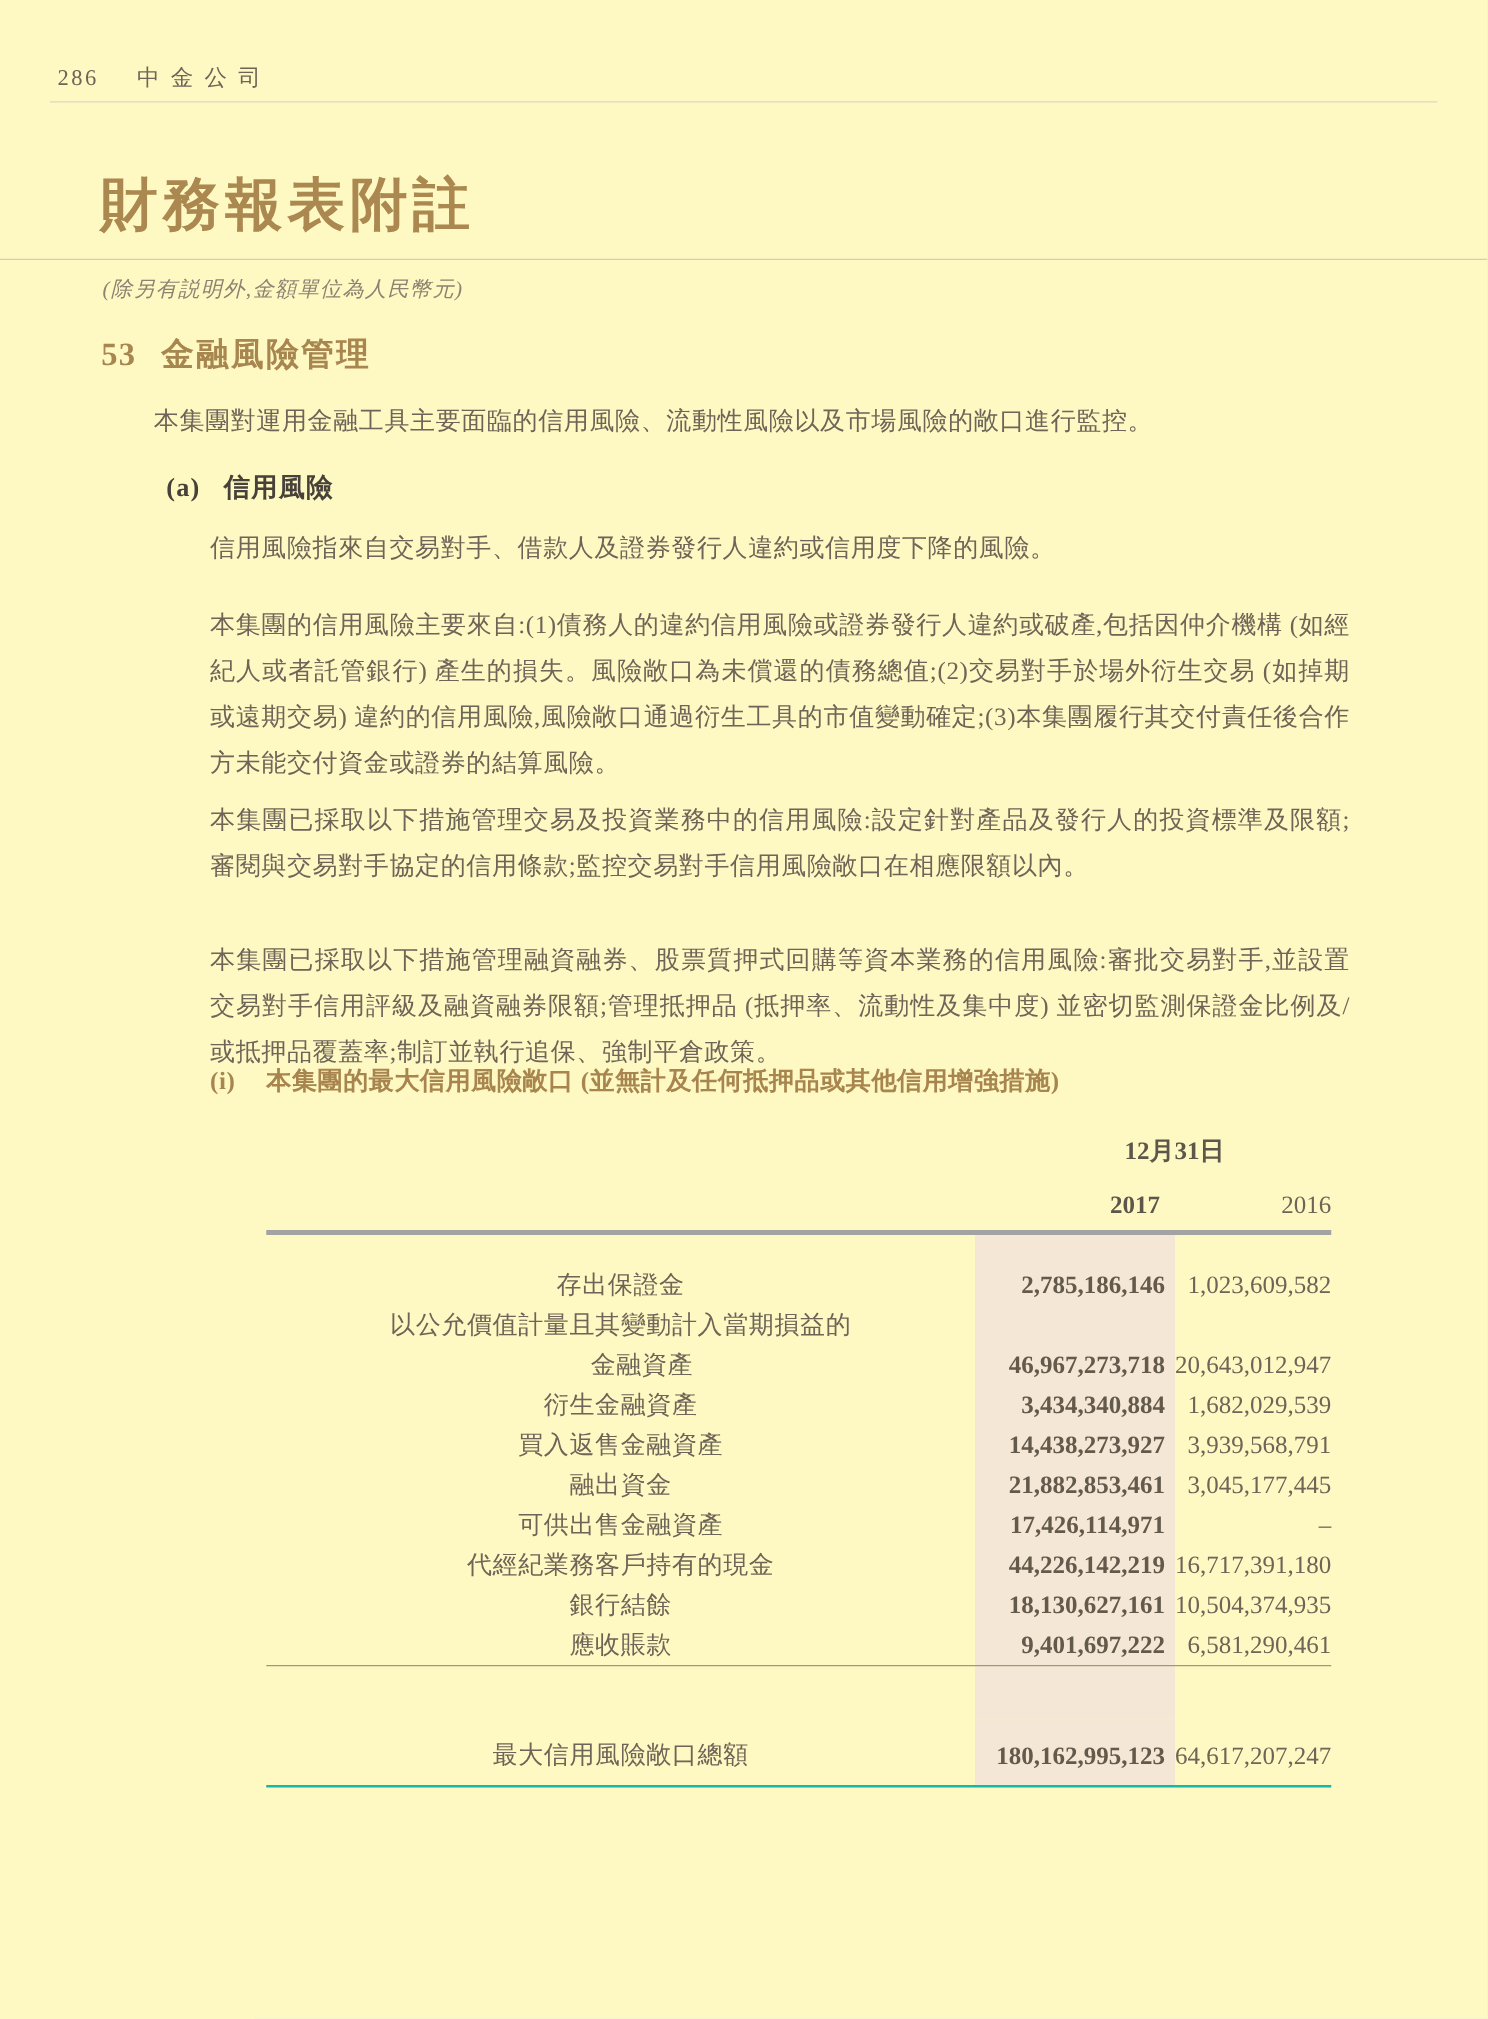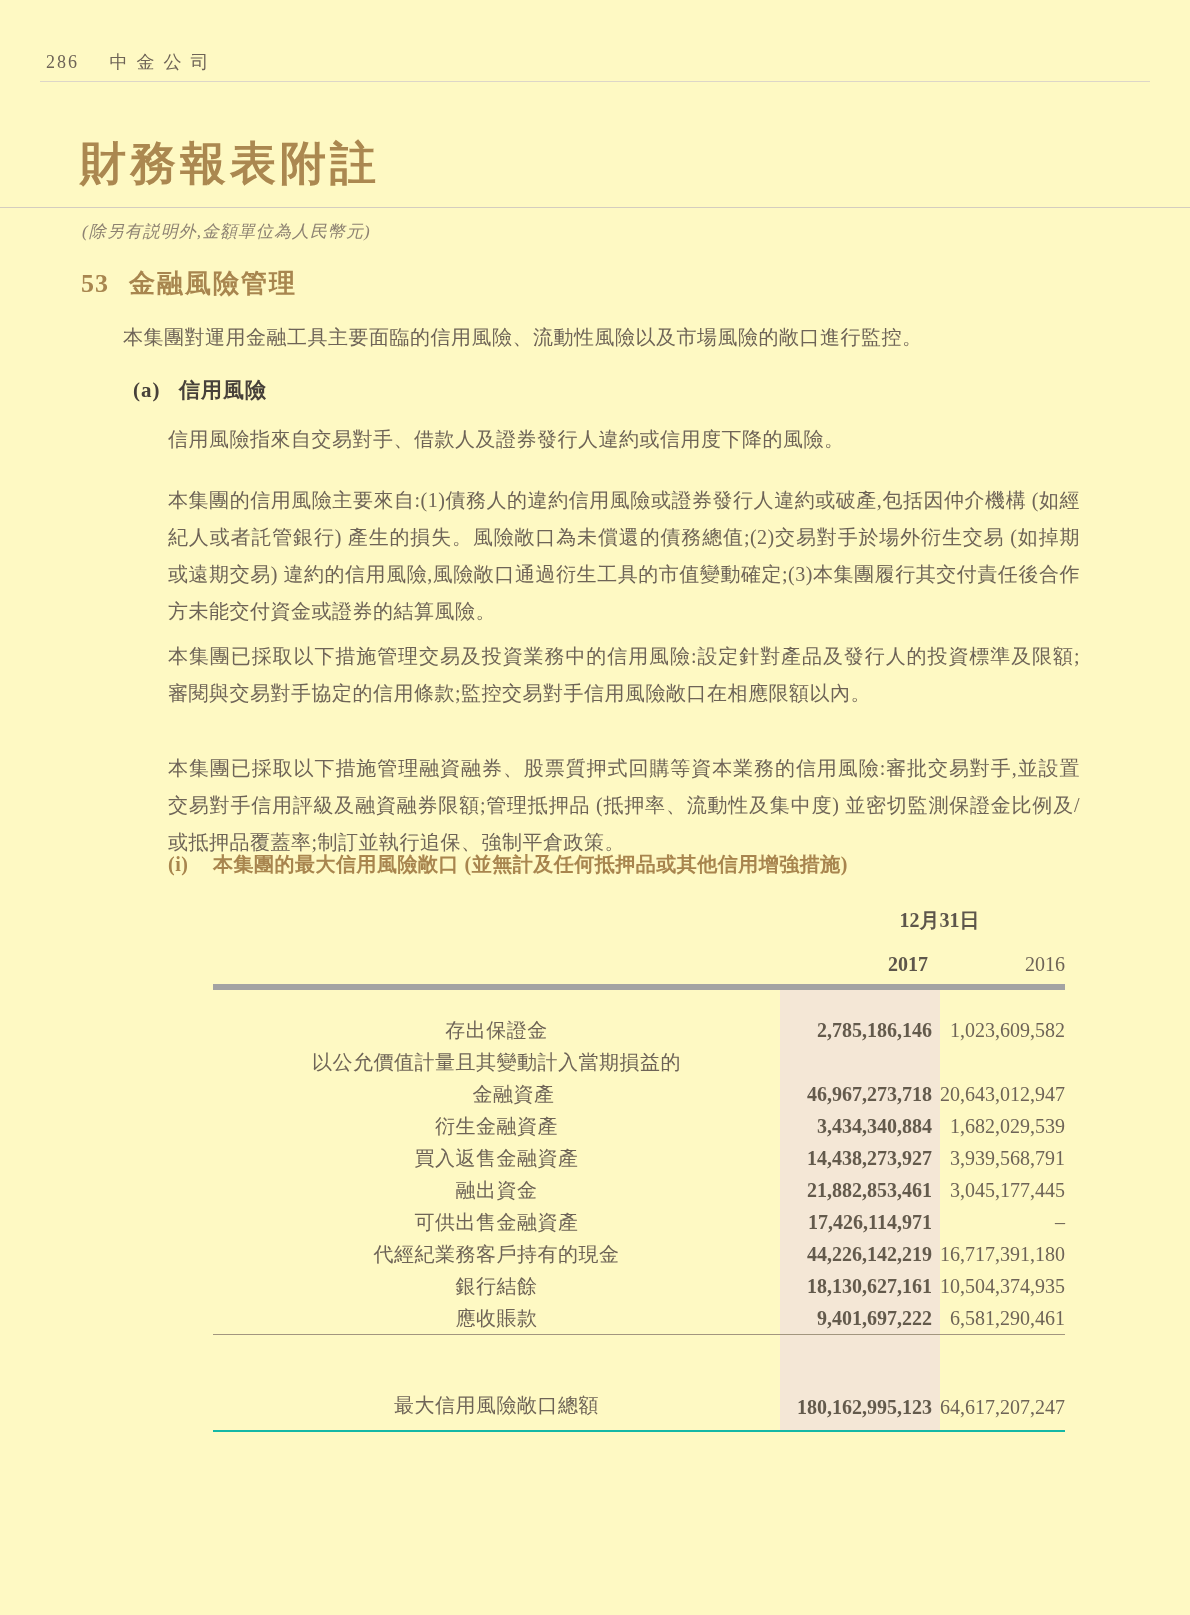--- a/index.html
+++ b/index.html
@@ -68,21 +68,21 @@
   .sub-i .sub-label{display:inline-block;width:45px;}
   
   .tbl-wrap{position:absolute;top:902px;left:213px;width:852px;}
   table{width:100%;border-collapse:collapse;font-size:20px;color:#6E6457;}
   col.c-label{width:auto;}
   col.c-2017{width:160px;}
   col.c-2016{width:121px;}
   td{padding:0;vertical-align:middle;}
   .hdr-date td{height:36px;font-weight:bold;color:#5D564B;text-align:center;padding-left:34px;}
   .hdr-years td{height:38px;vertical-align:bottom;padding-bottom:8px;
-    border-bottom:6px solid #a3a3a3;}
+    border-bottom:4px solid #a3a3a3;}
   .hdr-years .y2017{text-align:right;font-weight:bold;color:#5D564B;padding-right:12px;}
   .hdr-years .y2016{text-align:right;color:#6E6457;}
   tbody.rows td{line-height:32px;height:32px;}
   td.label{text-align:center;letter-spacing:0.5px;}
   td.label.indent{padding-left:34px;}
   td.c2017{text-align:right;background:#F4E7D6;padding-right:8px;font-weight:bold;color:#635A4C;}
   td.c2016{text-align:right;}
   tr.spacer td{height:24px;line-height:24px;}
   tbody.rows tr:last-child td{border-bottom:1px solid #A2967F;}
   tbody.footer tr.spacer-lg td{height:42px;}

